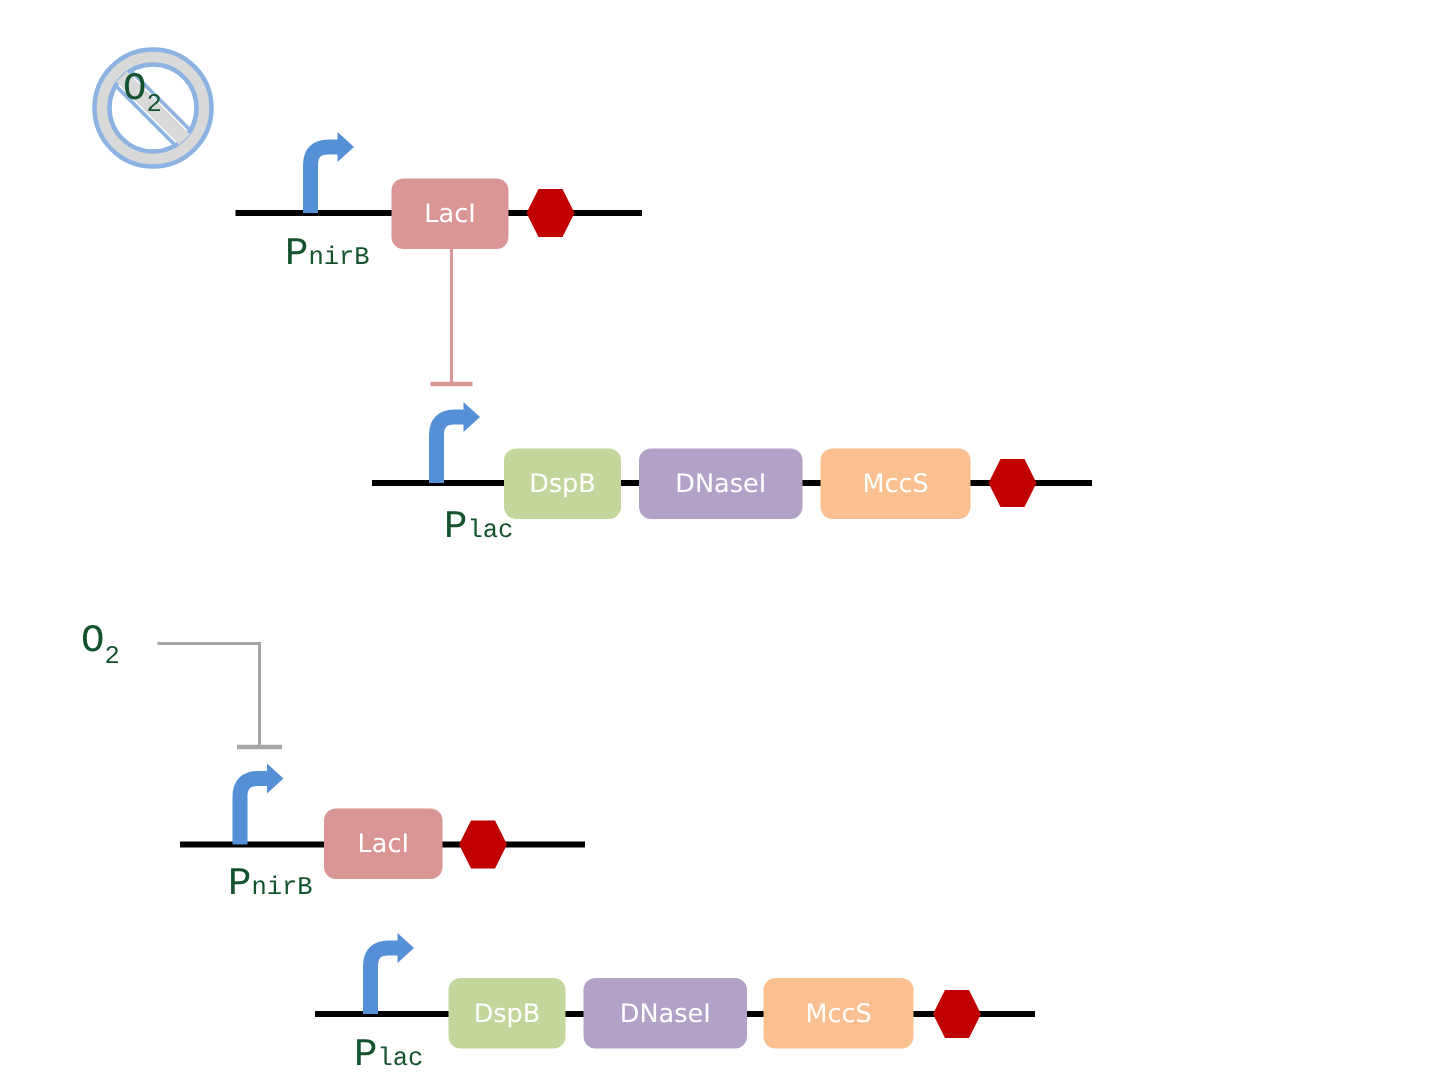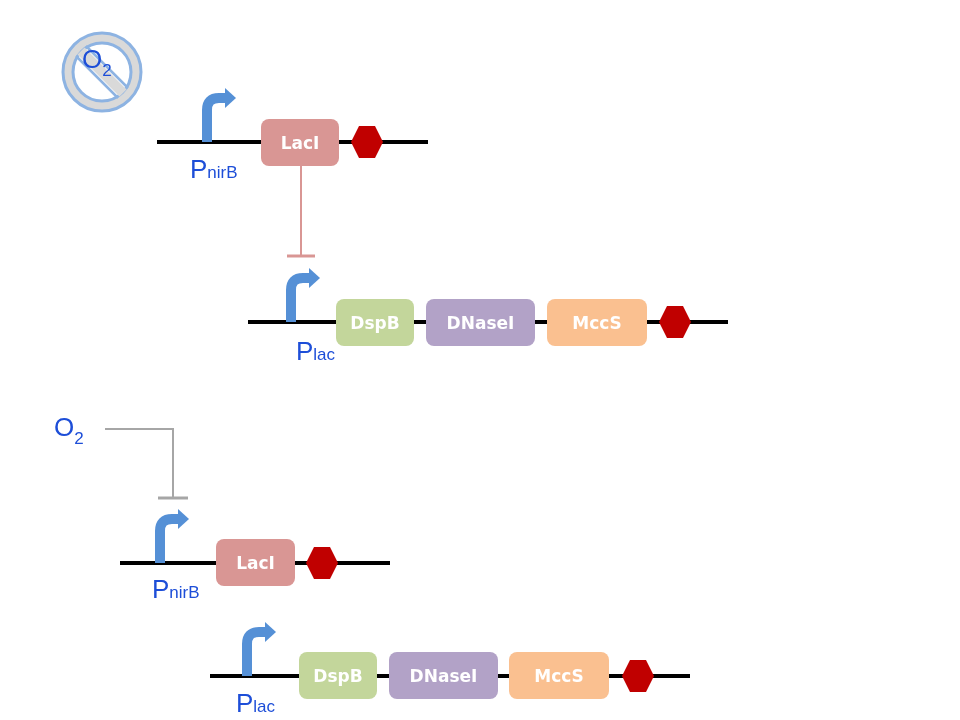--- a/index.html
+++ b/index.html
@@ -1,20 +1,20 @@
 <!DOCTYPE html>
 <html><head>
 <meta charset="utf-8">
 <style>
   html, body { margin: 0; padding: 0; background: #ffffff; }
   body { width: 960px; height: 720px; position: relative; overflow: hidden; font-family: "DejaVu Sans", sans-serif; }
   .abs { position: absolute; }
   .dna { position: absolute; height: 4px; background: #000; }
-  .gene { position: absolute; border-radius: 8px; color: #fff; font-size: 17px; display: flex; align-items: center; justify-content: center; font-family: "DejaVu Sans", sans-serif; font-weight: bold; }
-  .lbl { position: absolute; color: #1d4ed8; font-family: Liberation Sans, sans-serif; white-space: nowrap; }
+  .gene { position: absolute; border-radius: 8px; color: #fff; font-size: 17px; display: flex; align-items: center; justify-content: center; font-family: "DejaVu Sans", sans-serif; }
+  .lbl { position: absolute; color: #14532d; font-family: Liberation Mono, monospace; white-space: nowrap; }
   .lbl .big { font-size: 26px; }
   .lbl .sub { font-size: 17px; }
   svg.glyph { position: absolute; overflow: visible; }
 </style>
 </head>
 <body>
 
 <div class="abs" style="left:60px;top:30px;width:84px;height:84px;">
   <svg width="84" height="84" viewBox="0 0 84 84">
     <circle cx="42" cy="42" r="39" fill="#d9d9d9" stroke="#8db3e2" stroke-width="3"></circle>

